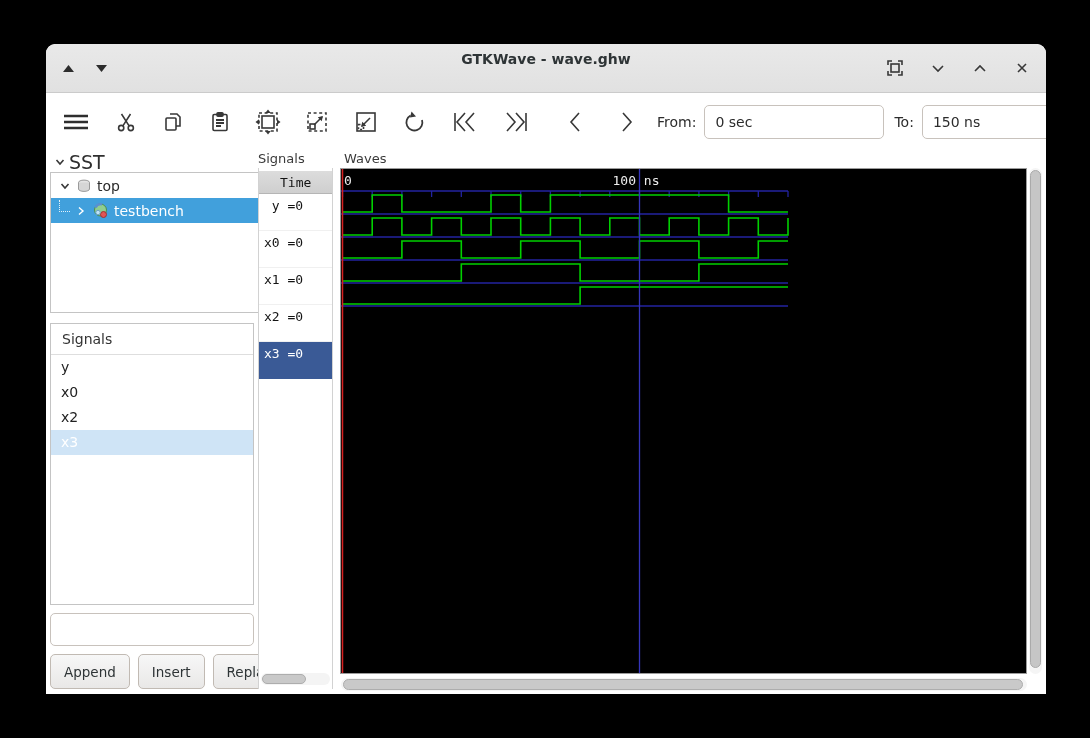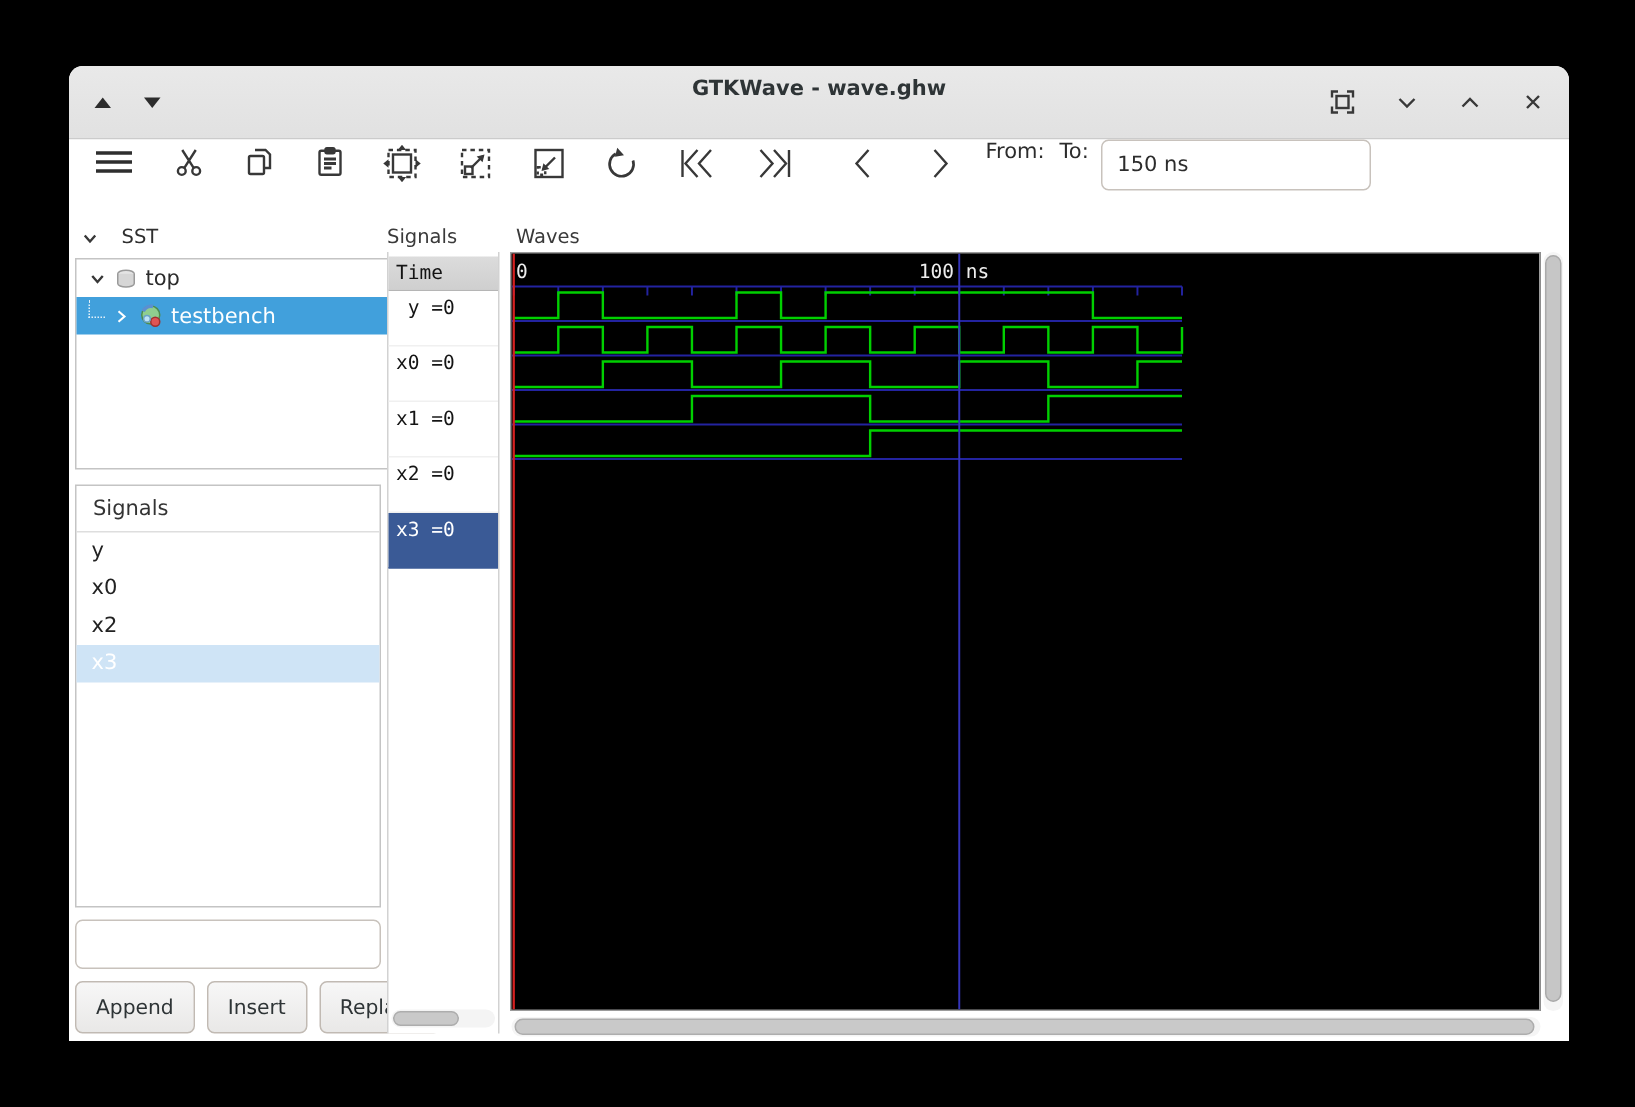--- a/index.html
+++ b/index.html
@@ -10,32 +10,32 @@
   
   .titlebar{position:absolute;left:0;top:0;width:100%;height:48px;background:linear-gradient(#e9e9e9,#e1e1e1);
             border-bottom:1px solid #cbcbcb;border-radius:9px 9px 0 0;}
   .tb-left{position:absolute;left:14px;top:0;height:48px;display:flex;align-items:center;gap:16px;}
   .tb-right{position:absolute;right:14px;top:0;height:48px;display:flex;align-items:center;gap:22px;}
   .tb-btn{background:none;border:none;padding:2px;cursor:default;display:flex;align-items:center;}
   .tb-center{position:absolute;left:0;right:0;top:5px;text-align:center;pointer-events:none;}
   .title{font-size:14px;font-weight:bold;color:#2e3436;line-height:20px;}
   .subtitle{font-size:11.5px;color:#929292;line-height:15px;}
   
-  .toolbar{position:absolute;left:0;top:49px;width:100%;height:57px;display:flex;align-items:flex-start;}
+  .toolbar{position:absolute;left:0;top:49px;width:100%;height:57px;display:flex;align-items:center;}
   .tool-btn{background:none;border:none;padding:3px;margin-left:17px;display:flex;align-items:center;}
   .tool-btn.first{margin-left:12px;}
   .tool-btn svg{display:block;}
   .tb-label{font-size:14px;color:#2c2c2c;margin-left:16px;}
   .range-input{margin-left:8px;width:158px;height:32px;border:1px solid #c8c2bc;border-radius:5px;
                background:#fff;font-size:14px;color:#2c2c2c;padding:0 10px;
                font-family:"DejaVu Sans","Liberation Sans",sans-serif;}
   
   .frame-label{position:absolute;font-size:13px;color:#3a3a3a;background:transparent;}
-  .sst-header{position:absolute;left:8px;top:107px;display:flex;align-items:center;gap:15px;
-              font-size:13px;color:#2f2f2f;}
+  .sst-header{position:absolute;left:8px;top:107px;display:flex;align-items:center;gap:3px;
+              font-size:19px;color:#2f2f2f;}
   .box{position:absolute;background:#fff;border:1px solid #c4c4c4;box-sizing:border-box;}
   .tree-box{left:4px;top:128px;width:242px;height:141px;}
   .tree-row{height:25px;display:flex;align-items:center;font-size:14px;color:#2b2b2b;padding-left:8px;gap:5px;}
   .tree-row.selected{background:#41a0dc;color:#ffffff;padding-left:8px;}
   .connector{width:10px;height:11px;border-left:1px dotted rgba(255,255,255,.85);
              border-bottom:1px dotted rgba(255,255,255,.85);margin-top:-9px;}
   .siglist-box{left:4px;top:279px;width:204px;height:282px;}
   .siglist-header{height:30px;line-height:30px;padding-left:11px;font-size:14px;color:#333;
                   border-bottom:1px solid #dedede;}
   .sig-row{height:25px;line-height:25px;padding-left:10px;font-size:14px;color:#222;}
@@ -45,21 +45,21 @@
   .search-box svg{margin-left:9px;}
   .search-box input{border:none;outline:none;flex:1;height:26px;font-size:14px;padding:0 6px;background:transparent;}
   .btn-row{position:absolute;left:4px;top:610px;display:flex;gap:8px;}
   .gtk-btn{height:35px;border:1px solid #c1bab3;border-radius:5px;background:linear-gradient(#f7f7f7,#e9e8e7);
            font-size:13.5px;color:#2e3436;padding:0 13px;font-family:"DejaVu Sans","Liberation Sans",sans-serif;}
   
   .mid-box{position:absolute;left:212px;top:124px;width:75px;height:521px;background:#fff;
            border-left:1px solid #d2d2d2;border-right:1px solid #d2d2d2;box-sizing:border-box;}
   .time-header{margin-top:3px;height:23px;line-height:23px;background:linear-gradient(#dcdcdc,#cfcfcf);
                border-bottom:1px solid #b5b5b5;font-family:"DejaVu Sans Mono","Liberation Mono",monospace;
-               font-size:13px;color:#141414;padding-left:5px;box-sizing:border-box;}
+               font-size:13px;color:#141414;padding-left:21px;box-sizing:border-box;}
   .mid-row{height:37px;line-height:23px;font-family:"DejaVu Sans Mono","Liberation Mono",monospace;
            font-size:13px;color:#141414;padding-left:5px;white-space:pre;box-sizing:border-box;
            border-bottom:1px solid #f0f0f0;}
   .mid-row.sel{background:#3a5a96;color:#ffffff;border-bottom-color:#3a5a96;}
   .mid-hscroll{position:absolute;left:2px;bottom:4px;width:69px;height:12px;border-radius:6px;background:#f4f4f4;}
   .mid-hscroll .thumb{position:absolute;left:1px;top:1px;width:44px;height:10px;border-radius:5px;
                       background:#c9c9c9;border:1px solid #adadad;box-sizing:border-box;}
   
   .wave-canvas-wrap{position:absolute;left:294px;top:124px;width:685px;height:504px;background:#000;
                     border:1px solid #9b9b9b;box-sizing:content-box;}
@@ -194,20 +194,21 @@
       <svg width="22" height="26" class="icon-stroke" stroke-width="1.8">
             <polyline points="15,4 7,13 15,22"></polyline>
           </svg>
     </button>
     <button class="tool-btn" style="margin-left:24px;">
       <svg width="22" height="26" class="icon-stroke" stroke-width="1.8">
             <polyline points="7,4 15,13 7,22"></polyline>
           </svg>
     </button>
     <span class="tb-label">From:</span>
+    <input class="range-input" value="0 sec" style="">
     <span class="tb-label" style="margin-left:10px;">To:</span>
     <input class="range-input" value="150 ns" style="">
 
   </div>
 
   <div class="sst-header">
     <svg width="12" height="12" class="icon-stroke" stroke-width="1.4">
           <polyline points="2.5,4 6,8 9.5,4"></polyline>
         </svg>
     <span>SST</span>

